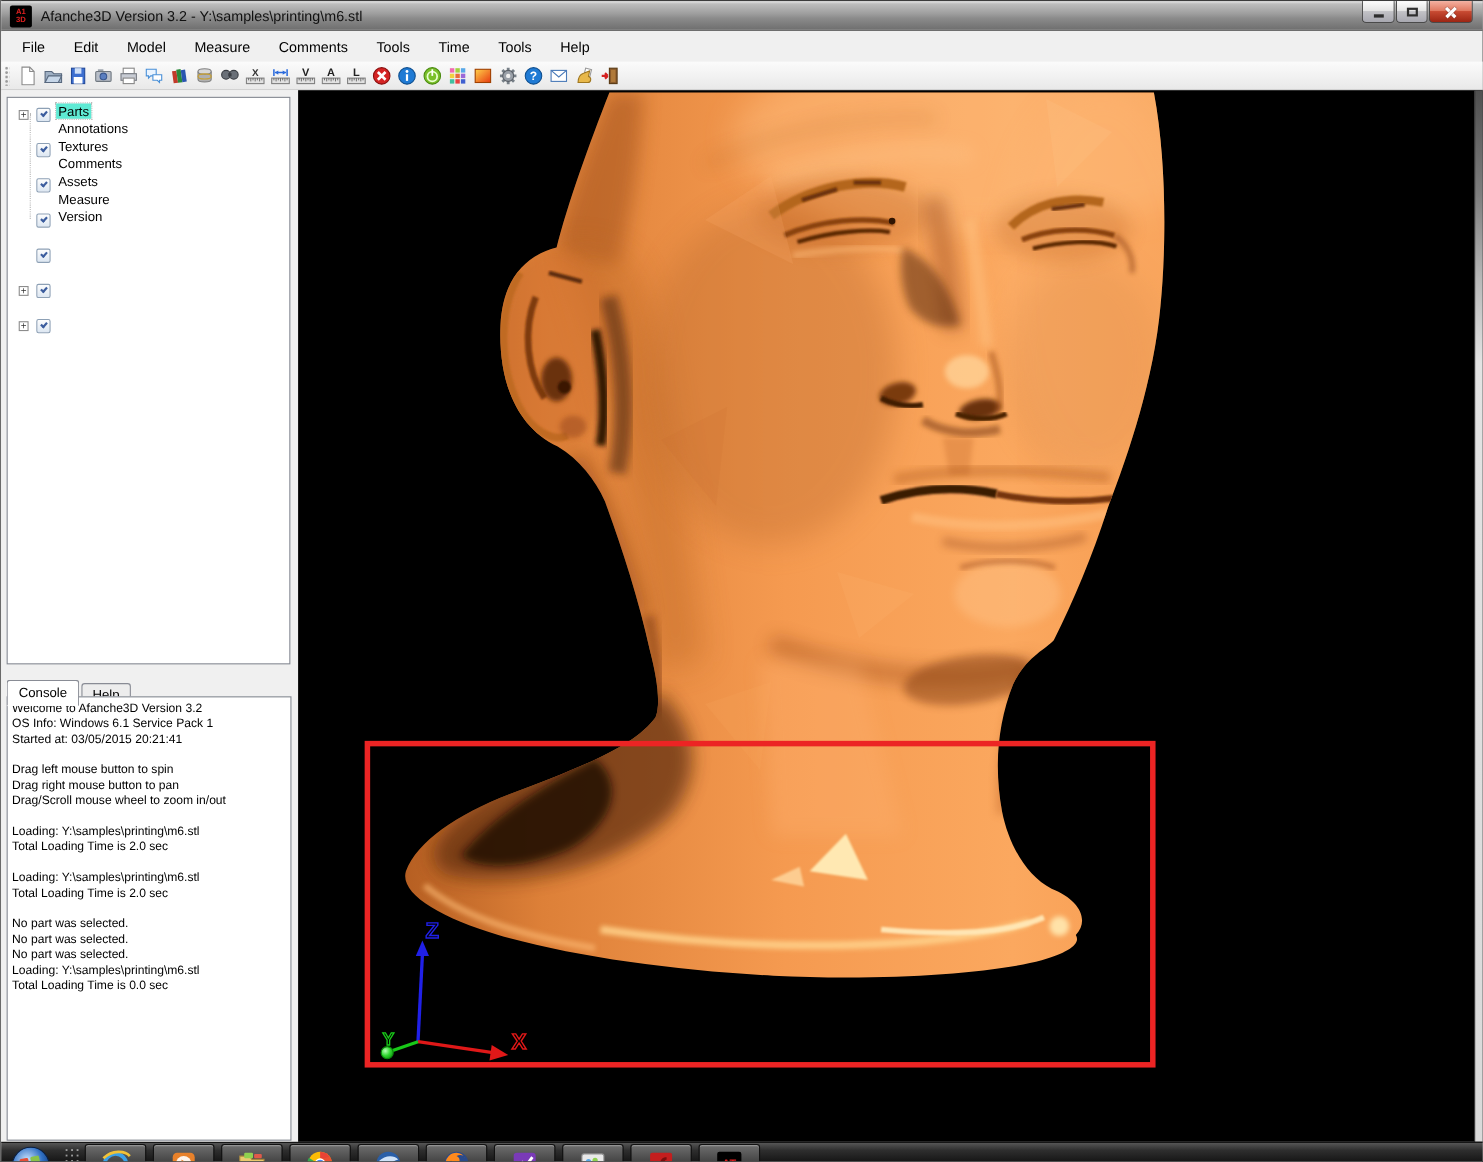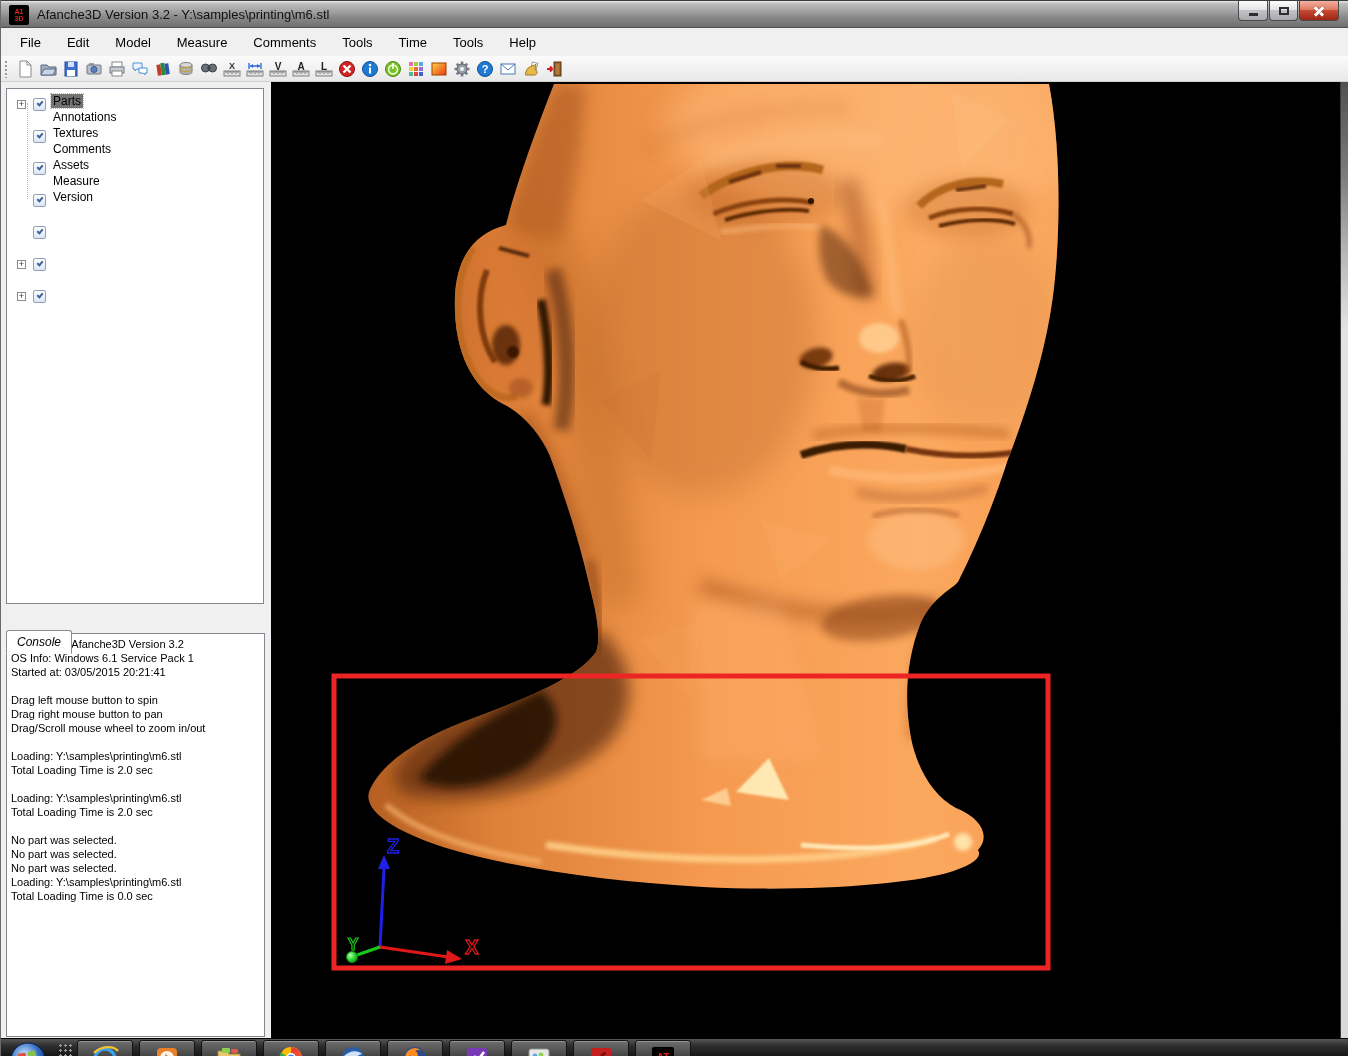--- a/index.html
+++ b/index.html
@@ -40,23 +40,23 @@
   .tree-panel{position:absolute;left:5px;top:6px;width:258px;height:516px;background:#fff;
     border:1px solid #828790;overflow:hidden;}
   .tree-guide{position:absolute;left:20px;top:14px;height:96px;border-left:1px dotted #b8b8b8;}
   .tree-row{position:absolute;left:0;height:16px;display:flex;align-items:center;font-size:12px;color:#000;}
   .expander{position:absolute;left:10px;width:9px;height:9px;border:1px solid #8c8c8c;background:#fff;
     font-size:9px;line-height:7px;text-align:center;color:#333;}
   .cbx{position:absolute;left:26px;width:13px;height:13px;border:1px solid #8da0b5;border-radius:2px;
     background:linear-gradient(180deg,#fdfdfd,#dde7f2);}
   .cbx i{position:absolute;left:2.5px;top:2px;width:6px;height:4px;border-left:2px solid #3c5d9e;border-bottom:2px solid #3c5d9e;transform:rotate(-48deg);}
   .tree-label{position:absolute;left:44px;white-space:nowrap;padding:0 2px;}
-  .tree-row.sel .tree-label{background:#737373;outline:1px dotted #bcbcbc;}
-  
-  .tabs{position:absolute;left:5px;top:548px;height:24px;display:flex;align-items:flex-end;font-style:italic;}
+  .tree-row.sel .tree-label{background:#5eead4;outline:1px dotted #bcbcbc;}
+  
+  .tabs{position:absolute;left:5px;top:536px;height:24px;display:flex;align-items:flex-end;}
   .tab{font-size:12px;color:#000;border:1px solid #898c95;background:#ededed;padding:2px 9px 3px 9px;border-radius:3px 3px 0 0;margin-right:2px;}
   .tab.active{background:#fff;border-bottom-color:#fff;padding:4px 10px 4px 10px;position:relative;z-index:2;}
   .console-box{position:absolute;left:5px;top:551px;width:259px;height:404px;background:#fff;border:1px solid #828790;z-index:1;}
   .console-text{white-space:pre;font-size:11px;line-height:14px;color:#000;padding:3px 1px 0 4px;overflow:hidden;height:100%;}
   
   .viewport{position:absolute;left:270px;top:82px;width:1078px;height:956px;background:#000;overflow:hidden;}
   .vp-svg{position:absolute;left:0;top:0;width:100%;height:100%;}
   .right-frame{position:absolute;right:0;top:0;width:9px;height:100%;
     background:linear-gradient(180deg,#4f4f4f 0%,#7e7e7e 10%,#b8b8b8 18%,#e3e3e3 26%,#d9d9d9 100%);
     border-left:1px solid #3a3a3a;}

